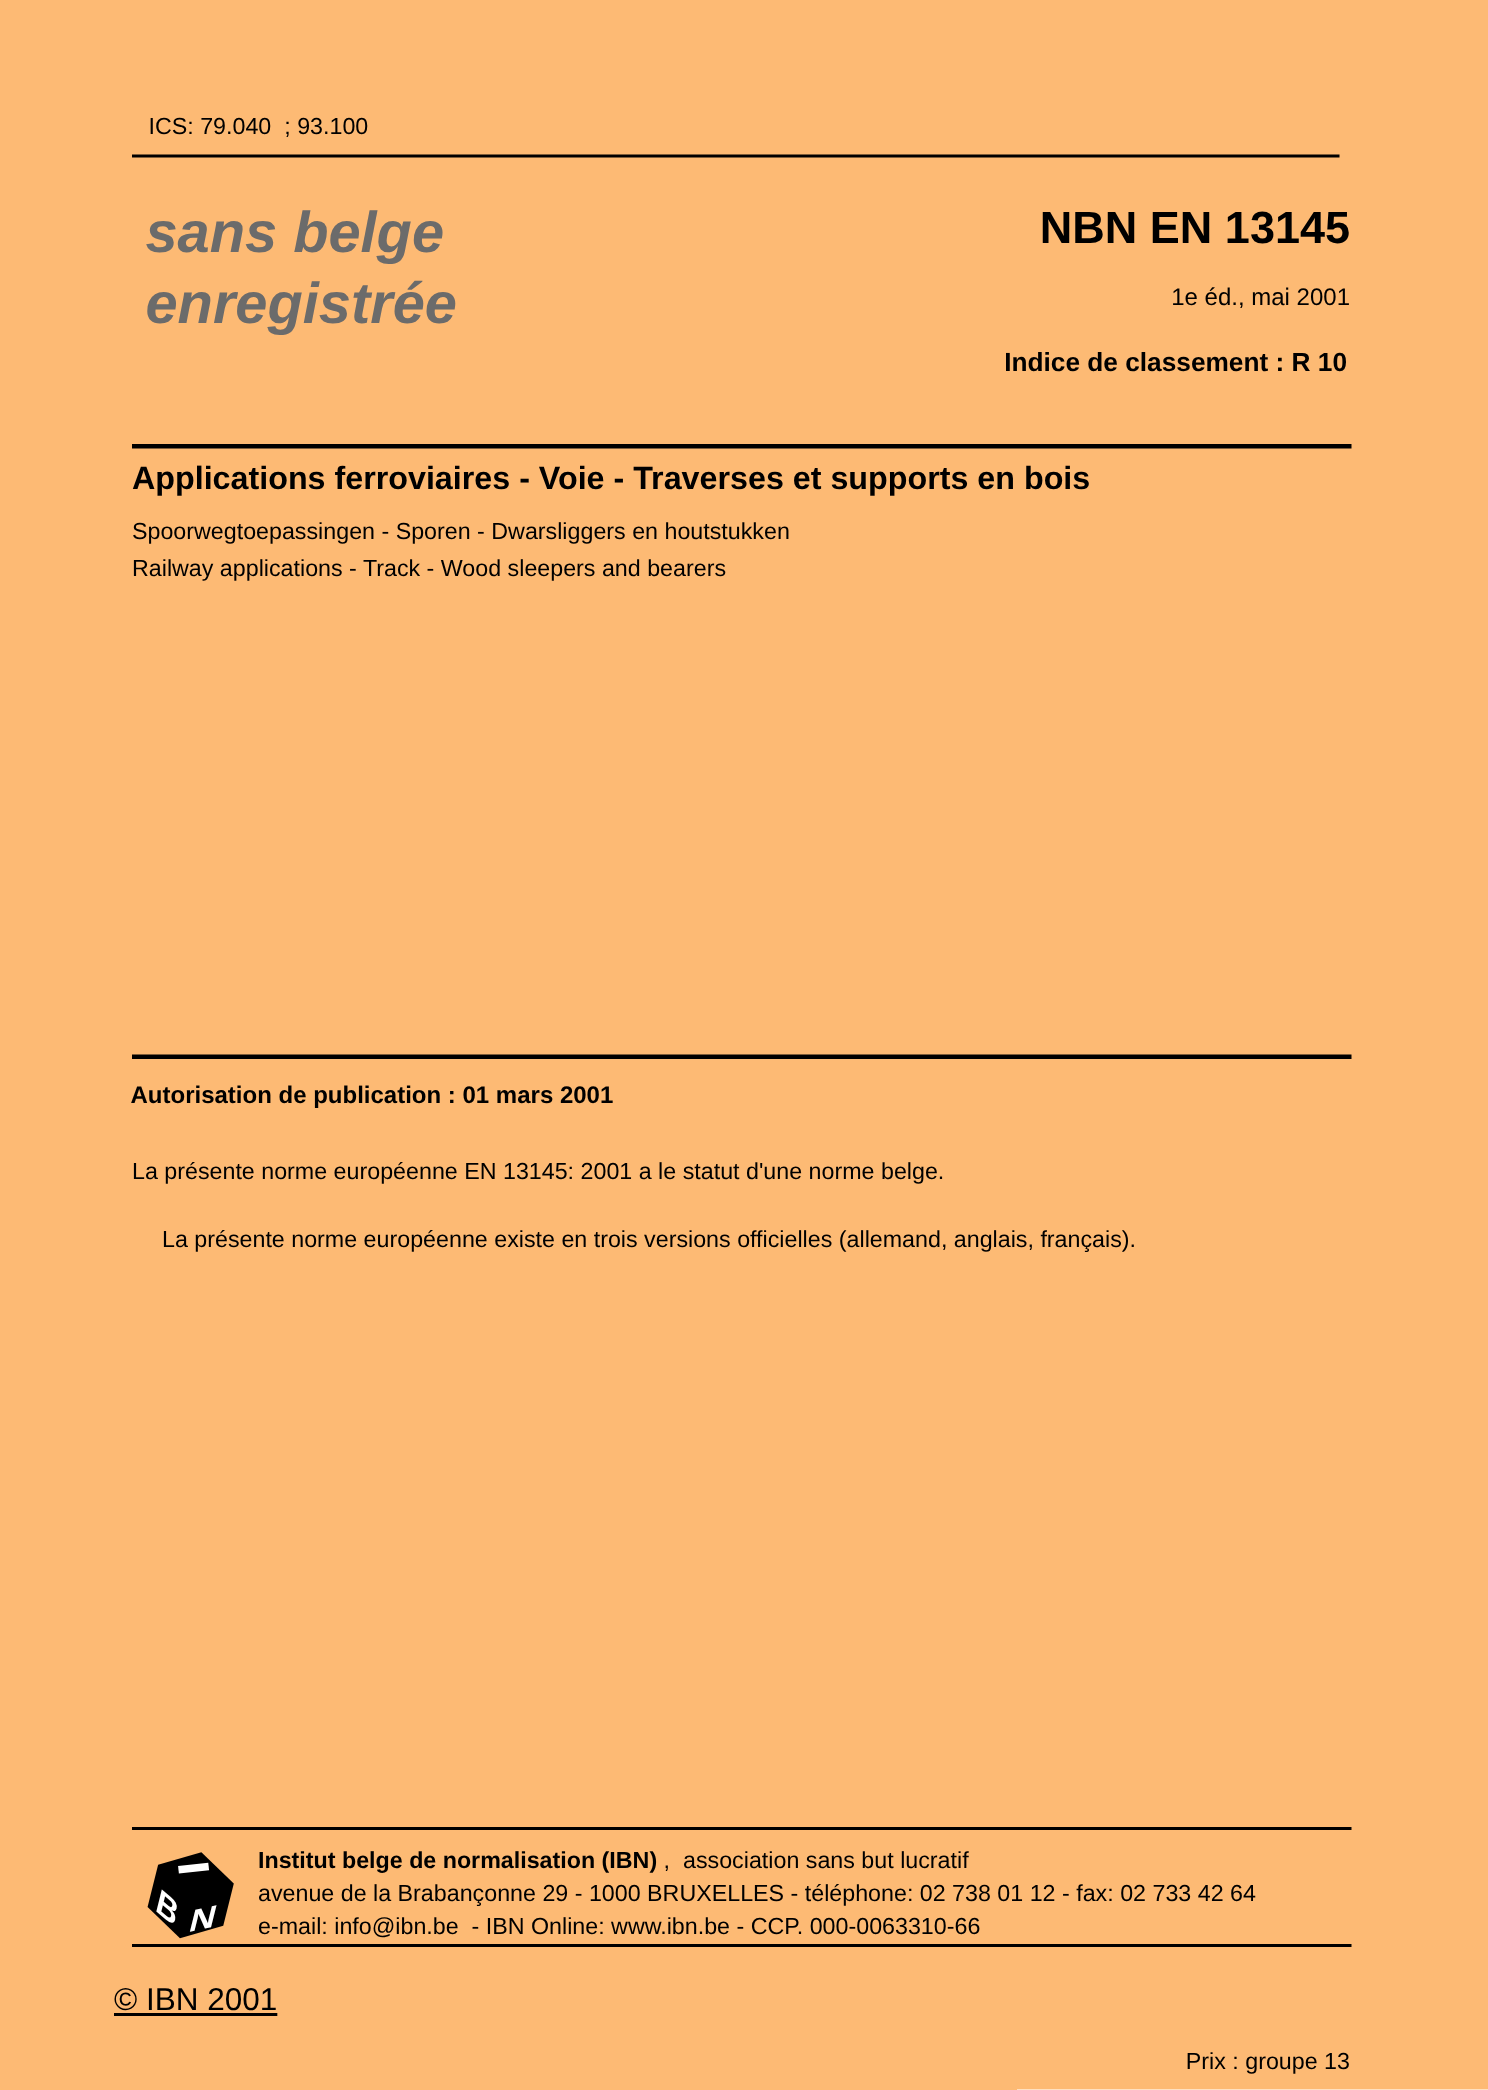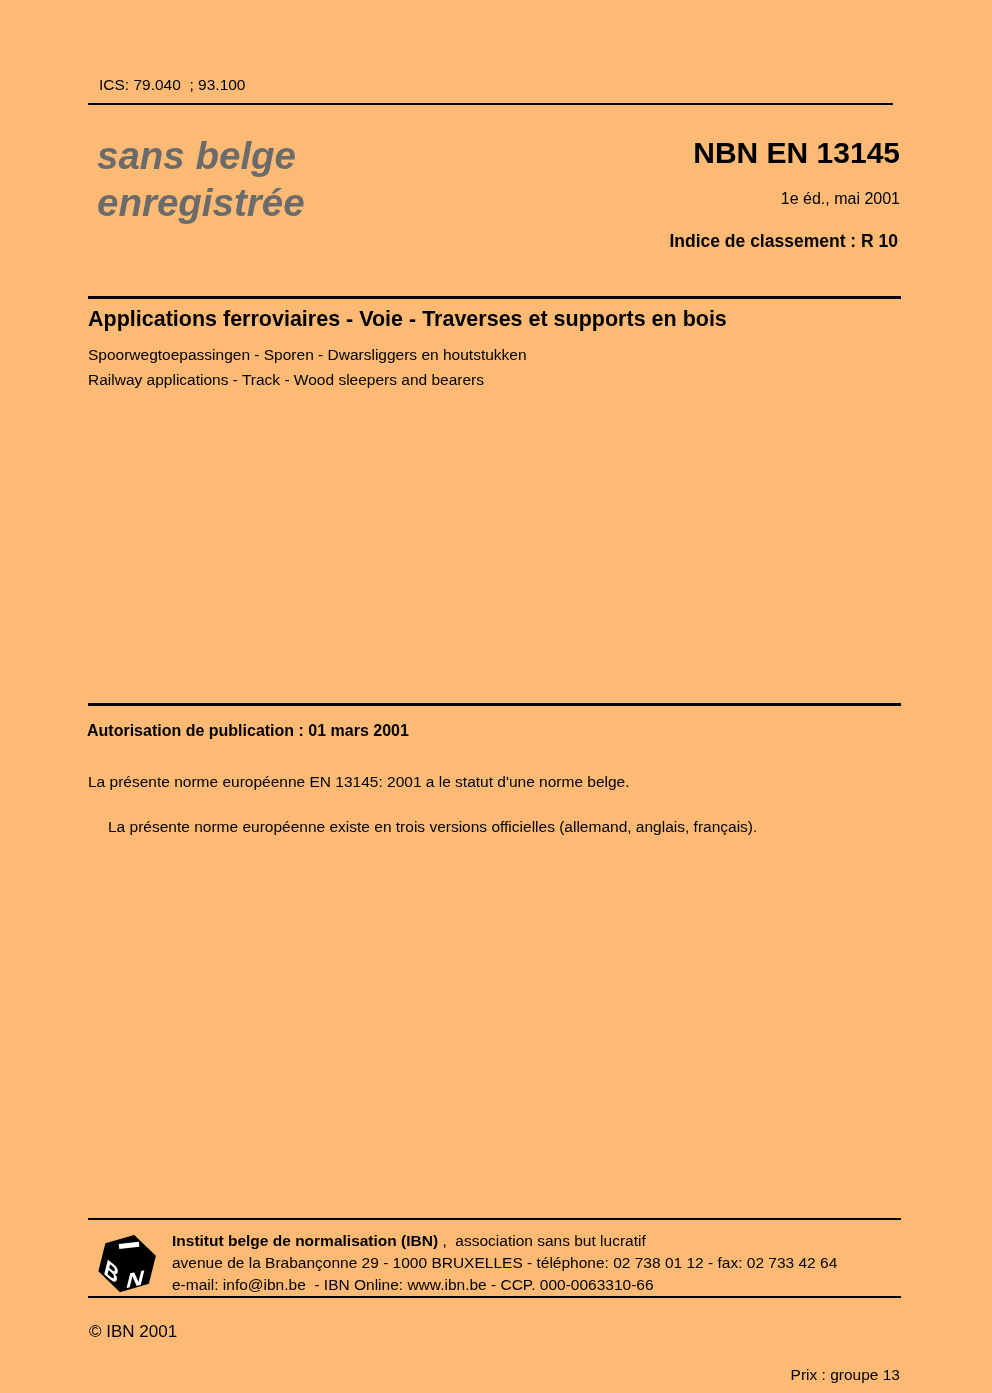--- a/index.html
+++ b/index.html
@@ -72,21 +72,21 @@
 
   .ibn-logo { left: 94px; top: 1232px; }
 
   .publisher {
     left: 172px; top: 1230px;
     font-size: 15.5px;
     line-height: 22px;
   }
   .publisher .b { font-weight: bold; }
 
-  .copyright { left: 89px; top: 1322px; font-size: 17px; }
+  .copyright { left: 76px; top: 1322px; font-size: 21px; text-decoration: underline; }
   .price { right: 92px; top: 1322px; font-size: 15.5px; text-align: right; margin-top: 44px; }
 </style>
 </head>
 <body>
 
 <div class="page">
 
   <div class="abs ics pre">ICS: 79.040  ; 93.100</div>
   <div class="abs rule rule-top"></div>
 

